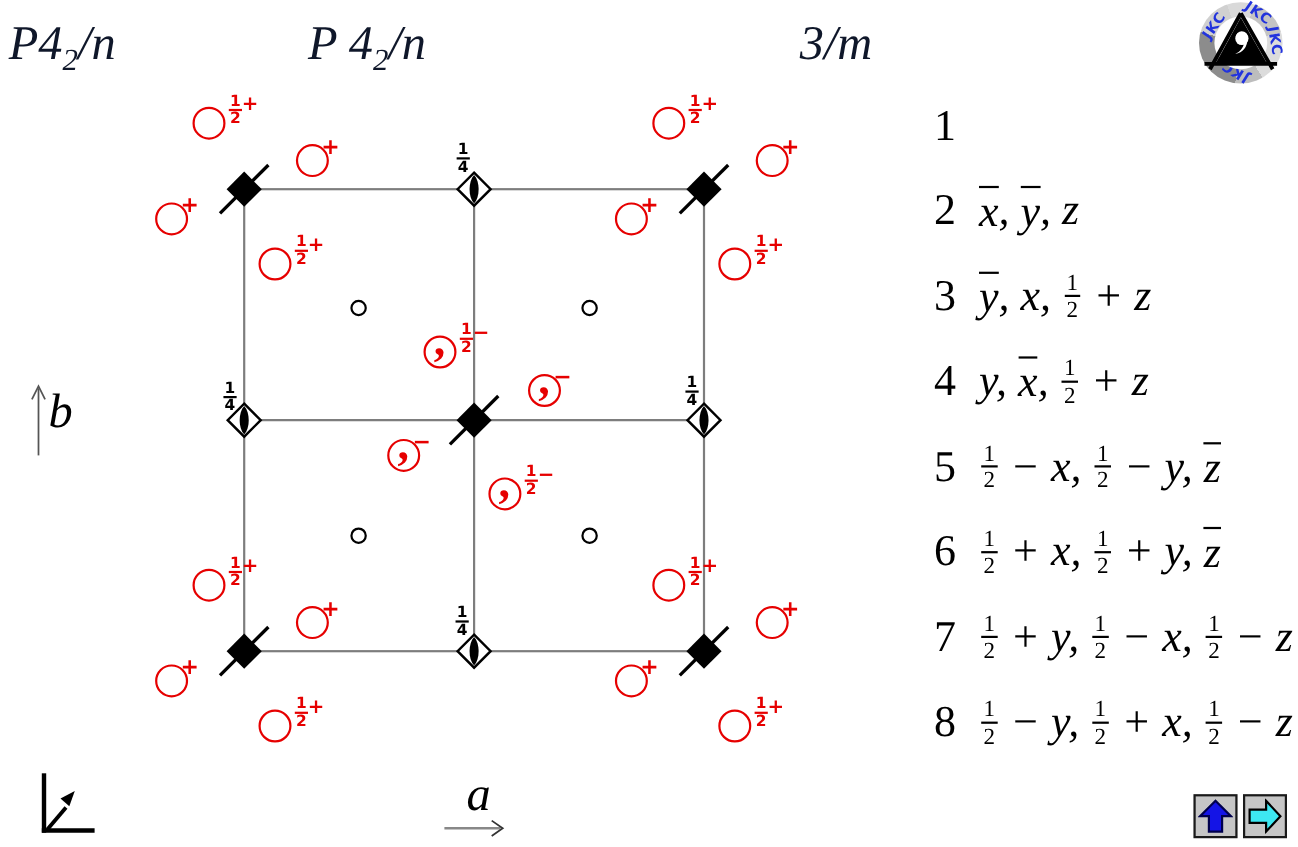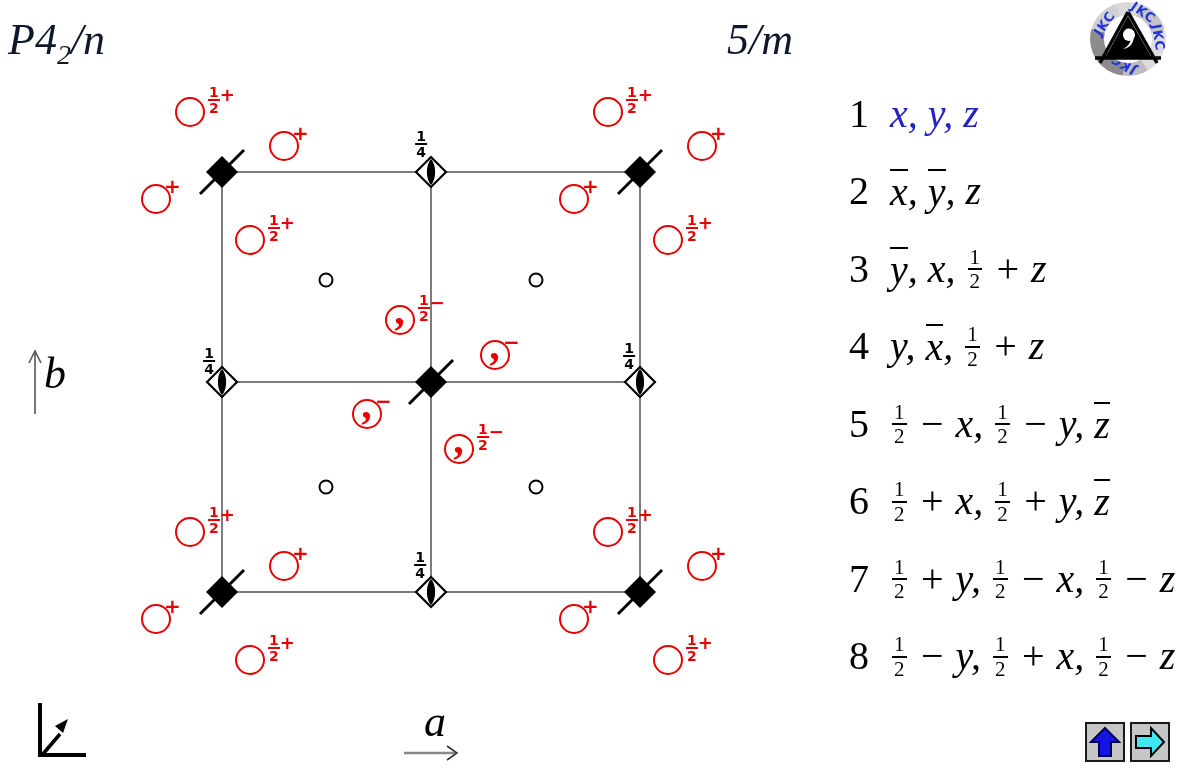--- a/index.html
+++ b/index.html
@@ -50,21 +50,22 @@
   
   .navbtn{position:absolute;top:722px;width:40px;height:40px;background:#c6c6c6;border:2px solid #1a1a1a;
           box-sizing:border-box;display:flex;align-items:center;justify-content:center;cursor:pointer;}
 </style>
 </head>
 <body>
 
 <div id="page">
 
   <div class="hdr" style="left:8px"><span>P4</span><span class="sub">2</span><span>/n</span></div>
-  <div class="hdr" style="left:727px"><span>5/m</span></div>
+  <div class="hdr" style="left:280px"><span>P 4</span><span class="sub">2</span><span>/n</span></div>
+  <div class="hdr" style="left:727px"><span>3/m</span></div>
 
   <div class="logo">
     <span class="jkc" style="left:1px;top:14px;transform:rotate(-55deg)">JKC</span>
     <span class="jkc" style="left:40px;top:3px;transform:rotate(35deg)">JKC</span>
     <span class="jkc" style="left:55px;top:28px;transform:rotate(80deg)">JKC</span>
     <span class="jkc" style="left:20px;top:55px;transform:rotate(212deg)">JKC</span>
     <div class="inner"></div>
     <svg width="76" height="74">
       <path d="M38,10 L10,61 M38,10 L67,61 M5,56 L71,56" stroke="#000" stroke-width="3.5" fill="none"></path>
       <path d="M38,14 L15,56 L62,56 Z" fill="#000"></path>
@@ -261,21 +262,21 @@
           <span class="fn">1</span>
           <span class="fd">4</span>
         </span>
       </div>
     </div>
 
   <div class="axlbl" style="left:44px;top:352px">b</div>
   <div class="axlbl" style="left:424px;top:700px">a</div>
 
   <div id="coords-list">
-      <div class="crow" style="top: 90px;"><span class="cnum">1</span><span class="ctoks" style="color: rgb(34, 34, 204);"><span>x, y, z</span></span></div>
+      <div class="crow" style="top: 90px;"><span class="cnum">1</span></div>
       <div class="crow" style="top: 167.5px;"><span class="cnum">2</span><span class="ctoks"><span class="ov">x</span><span>, </span><span class="ov">y</span><span>, z</span></span></div>
       <div class="crow" style="top: 245px;"><span class="cnum">3</span><span class="ctoks"><span class="ov">y</span><span>, x, </span><span class="frac"><span class="fn">1</span><span class="fd">2</span></span><span> + z</span></span></div>
       <div class="crow" style="top: 322.5px;"><span class="cnum">4</span><span class="ctoks"><span>y, </span><span class="ov">x</span><span>, </span><span class="frac"><span class="fn">1</span><span class="fd">2</span></span><span> + z</span></span></div>
       <div class="crow" style="top: 400px;"><span class="cnum">5</span><span class="ctoks"><span class="frac"><span class="fn">1</span><span class="fd">2</span></span><span> − x, </span><span class="frac"><span class="fn">1</span><span class="fd">2</span></span><span> − y, </span><span class="ov">z</span></span></div>
       <div class="crow" style="top: 477.5px;"><span class="cnum">6</span><span class="ctoks"><span class="frac"><span class="fn">1</span><span class="fd">2</span></span><span> + x, </span><span class="frac"><span class="fn">1</span><span class="fd">2</span></span><span> + y, </span><span class="ov">z</span></span></div>
       <div class="crow" style="top: 555px;"><span class="cnum">7</span><span class="ctoks"><span class="frac"><span class="fn">1</span><span class="fd">2</span></span><span> + y, </span><span class="frac"><span class="fn">1</span><span class="fd">2</span></span><span> − x, </span><span class="frac"><span class="fn">1</span><span class="fd">2</span></span><span> − z</span></span></div>
       <div class="crow" style="top: 632.5px;"><span class="cnum">8</span><span class="ctoks"><span class="frac"><span class="fn">1</span><span class="fd">2</span></span><span> − y, </span><span class="frac"><span class="fn">1</span><span class="fd">2</span></span><span> + x, </span><span class="frac"><span class="fn">1</span><span class="fd">2</span></span><span> − z</span></span></div>
     </div>
 
   <div class="navbtn" style="left:1085px">

